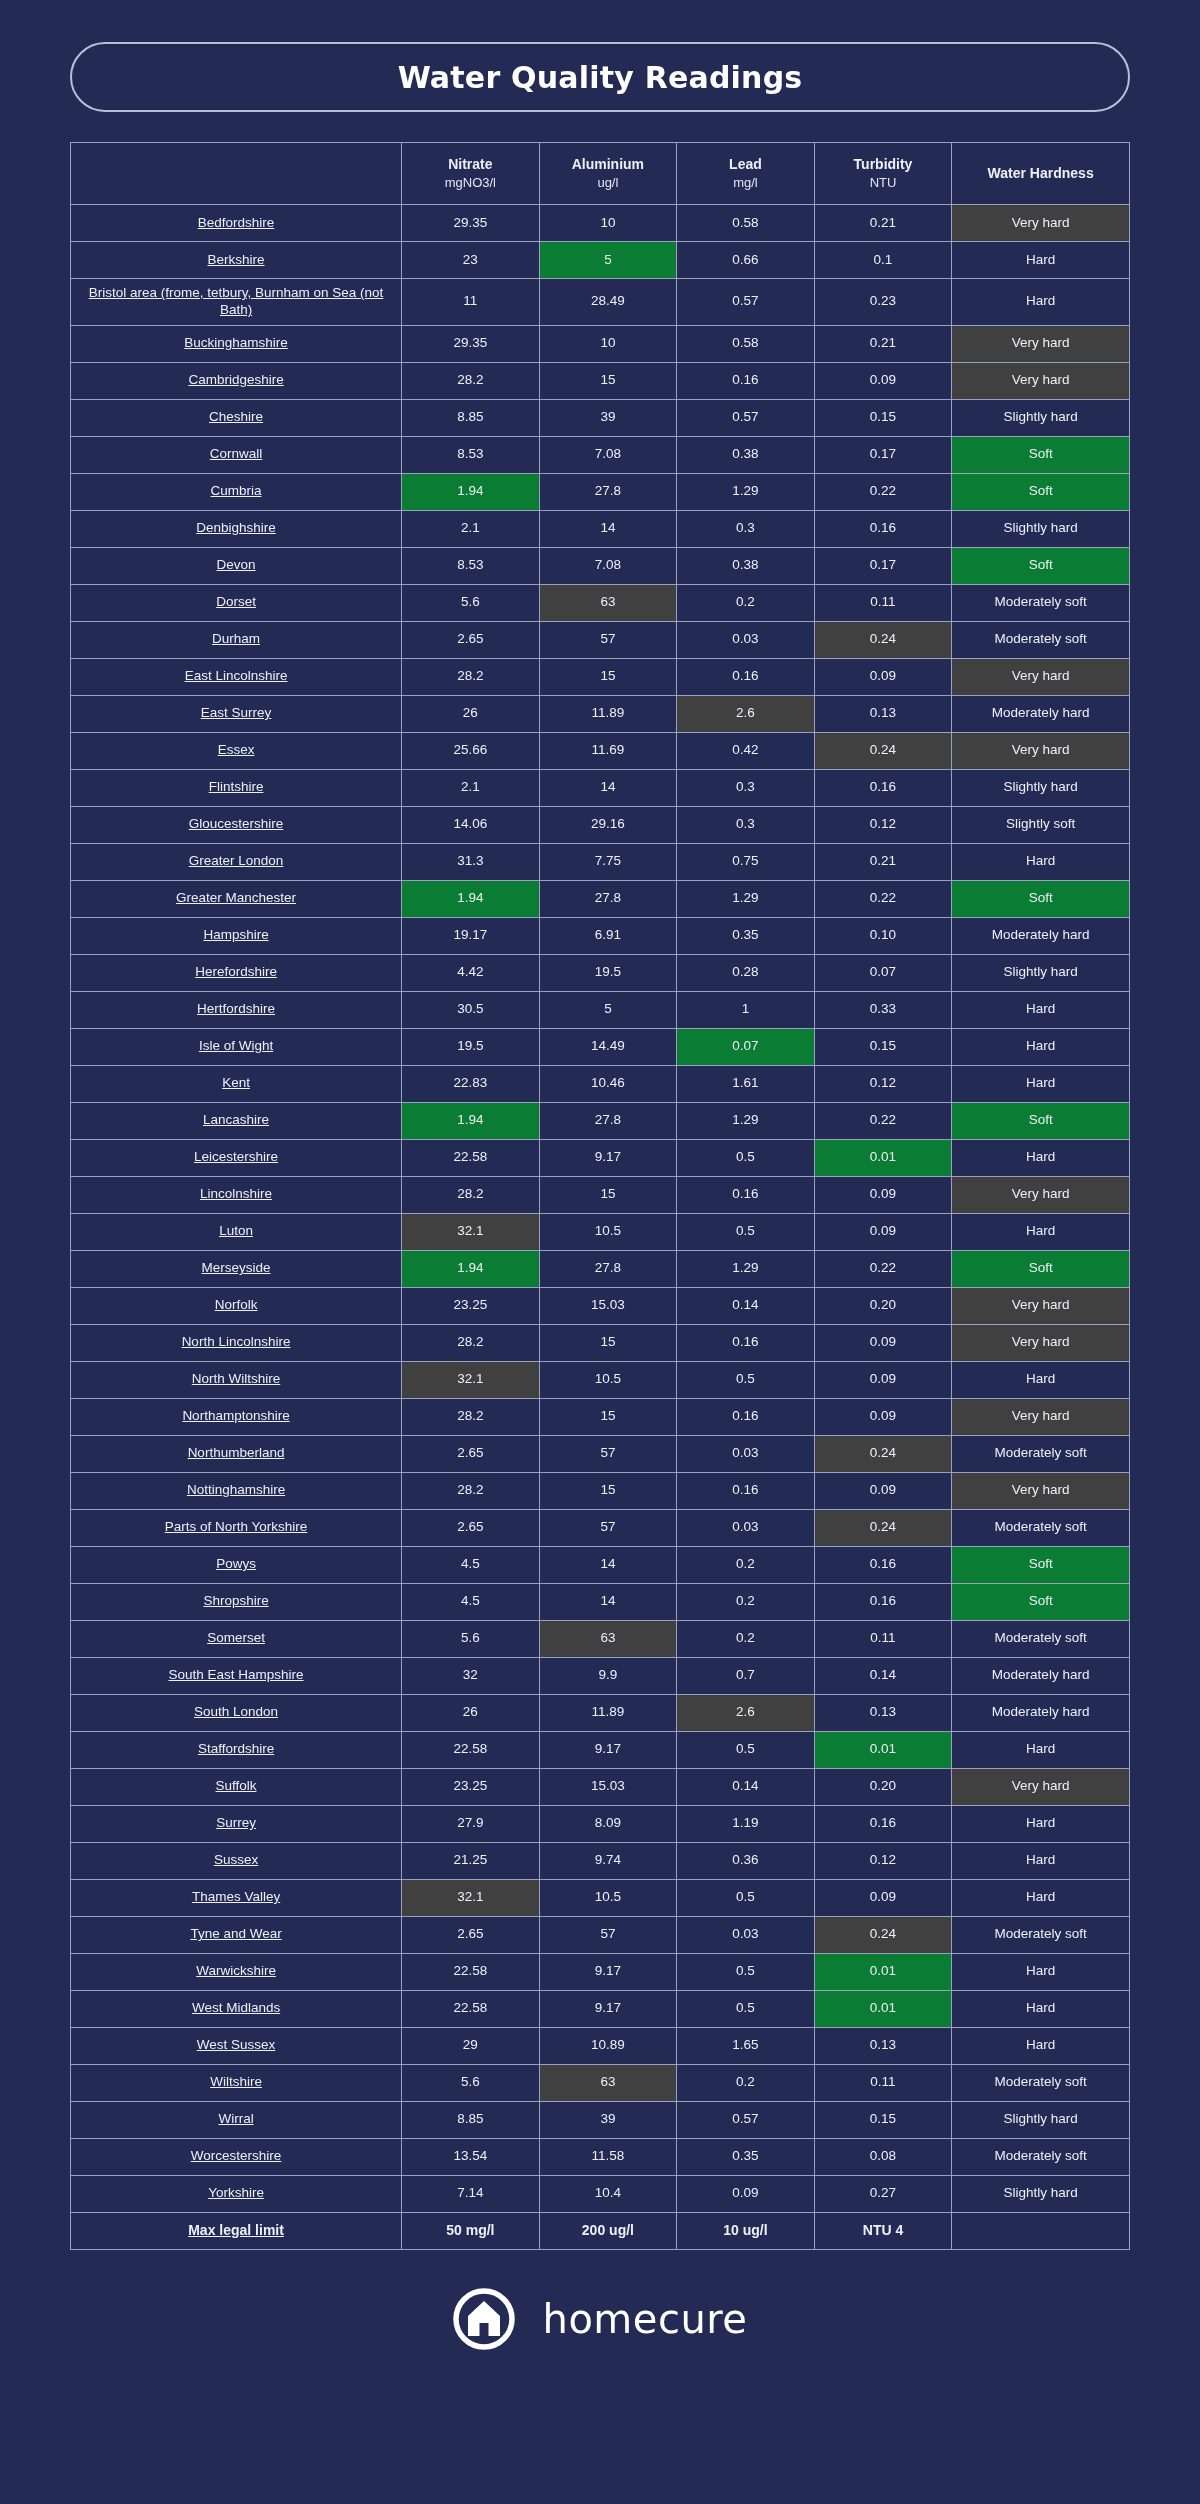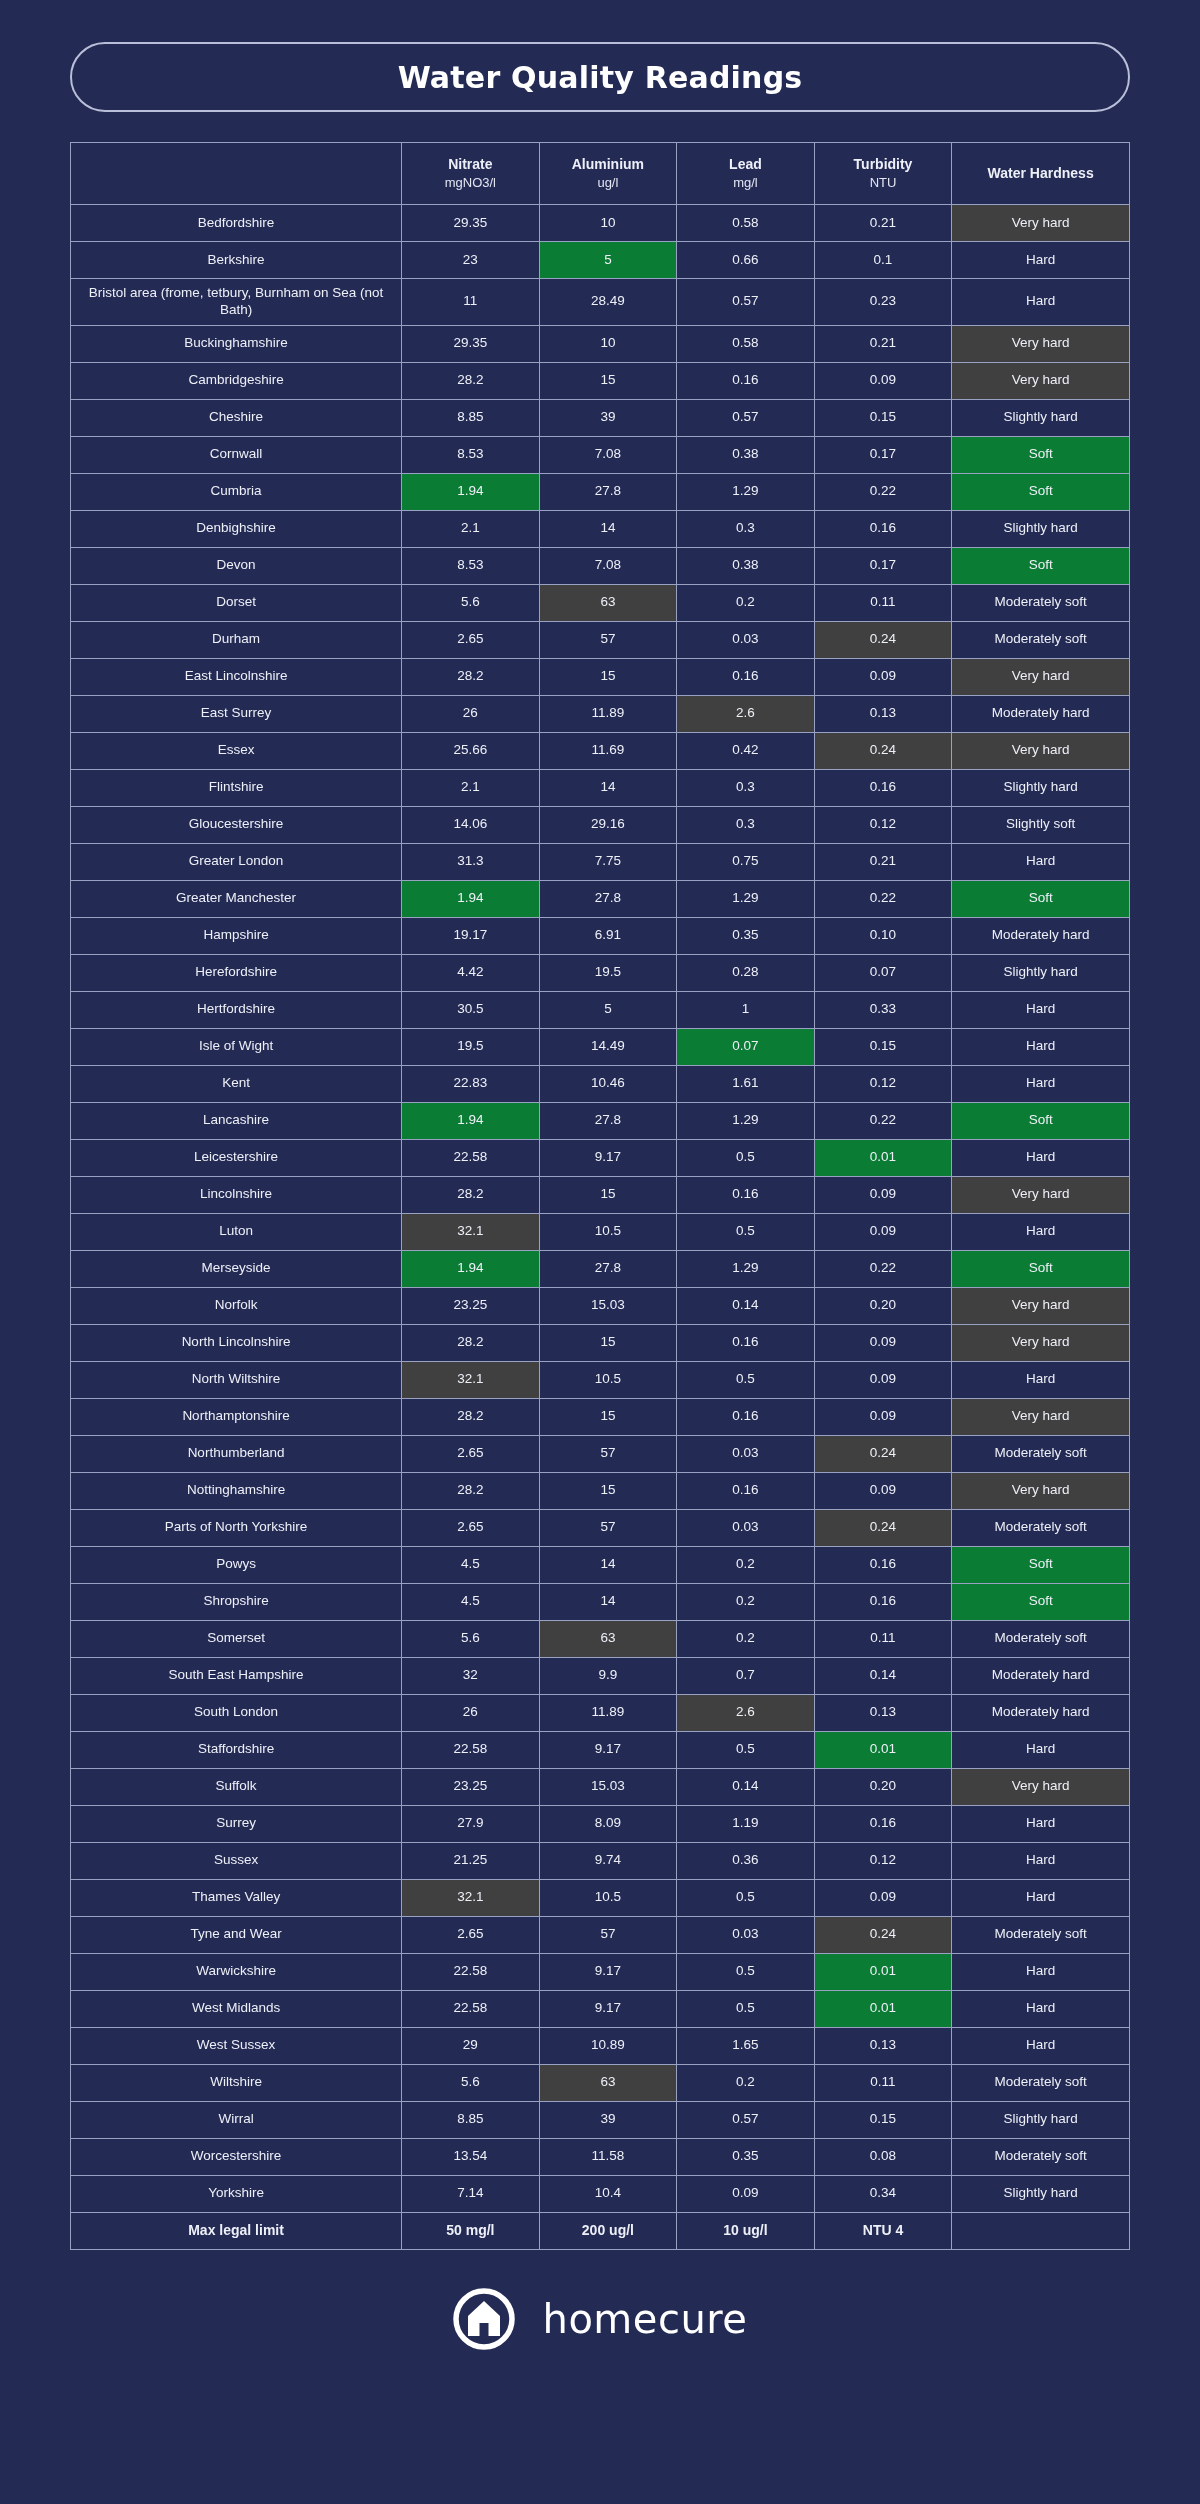--- a/index.html
+++ b/index.html
@@ -74,20 +74,21 @@
     margin-top: 1px;
   }
   col.c-region { width: 272px; }
   col.c-num    { width: 113px; }
   col.c-hard   { width: 146px; }
 
   td.region, th.region {
     text-align: left;
     padding-left: 9px;
     padding-right: 6px;
+    text-decoration: underline;
   }
   td.bad {
     background: #404040;
     color: #ffffff;
   }
   td.good {
     background: #0a7c34;
     color: #ffffff;
   }
   tr.limit td {
@@ -581,21 +582,21 @@
             <td>11.58</td>
             <td>0.35</td>
             <td>0.08</td>
             <td>Moderately soft</td>
           </tr>
           <tr>
             <td class="region">Yorkshire</td>
             <td>7.14</td>
             <td>10.4</td>
             <td>0.09</td>
-            <td>0.34</td>
+            <td>0.27</td>
             <td>Slightly hard</td>
           </tr>
           <tr class="limit">
             <td class="region">Max legal limit</td>
             <td>50 mg/l</td>
             <td>200 ug/l</td>
             <td>10 ug/l</td>
             <td>NTU 4</td>
             <td></td>
           </tr>

